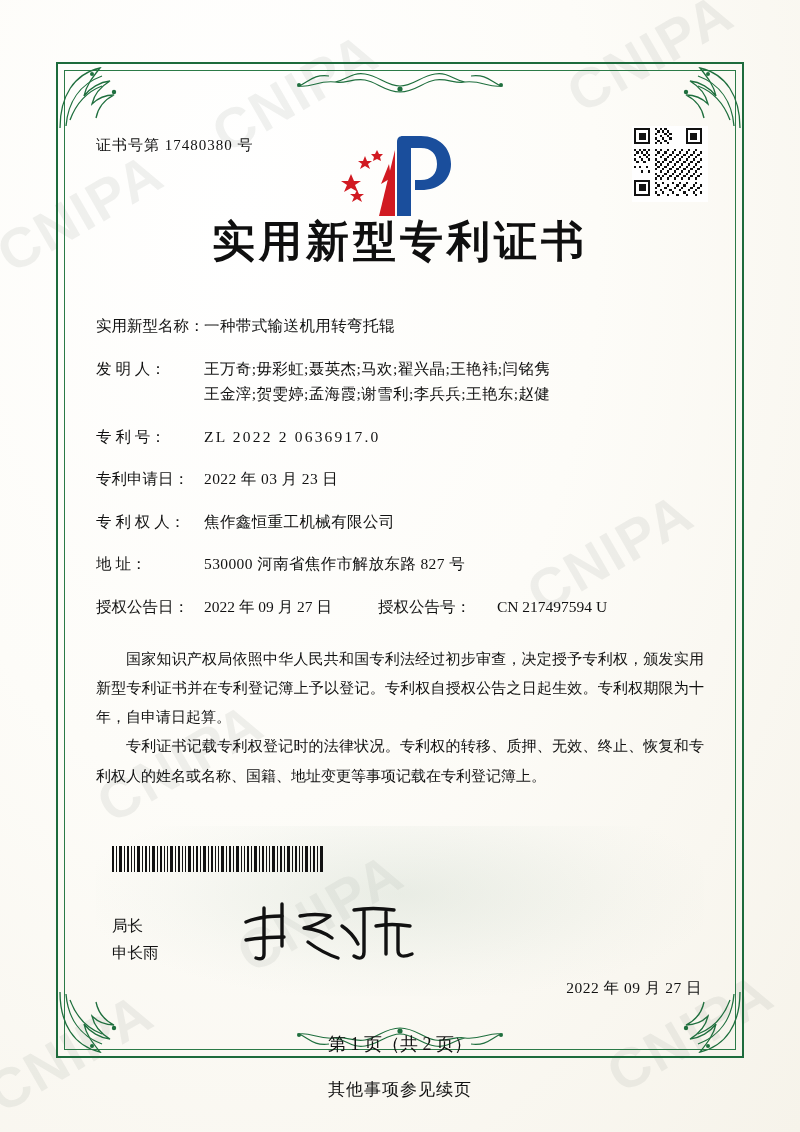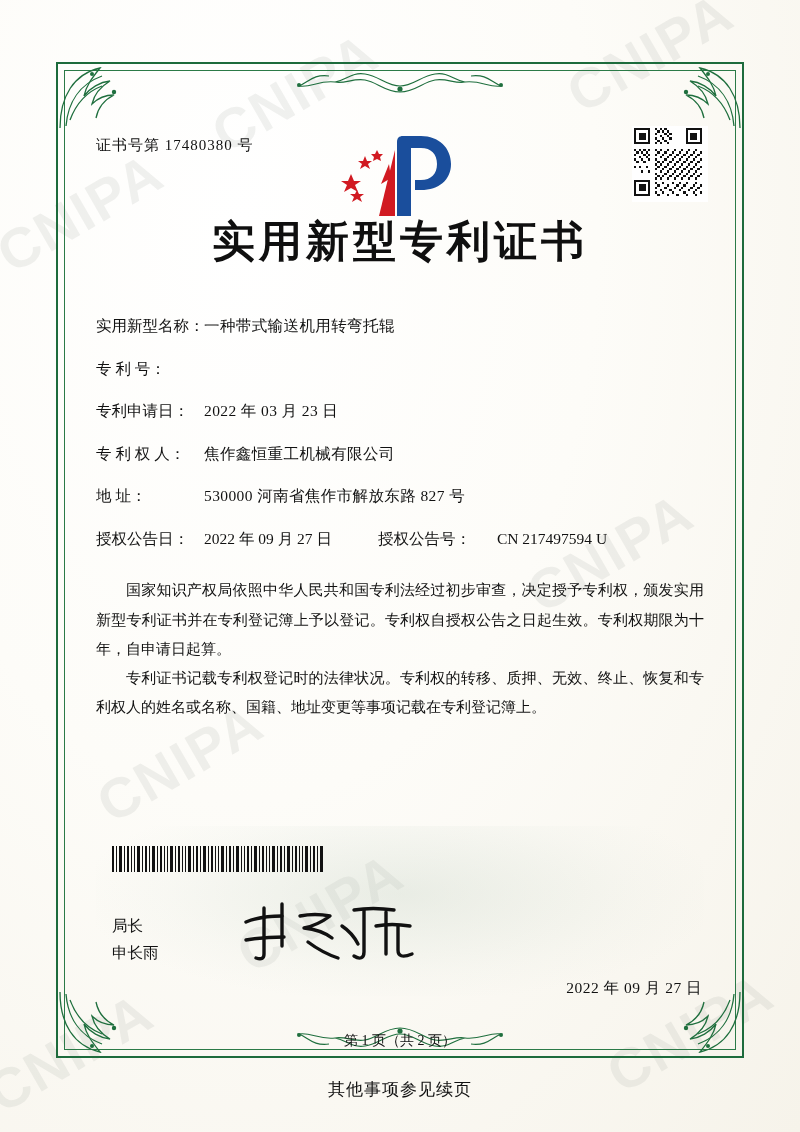--- a/index.html
+++ b/index.html
@@ -193,21 +193,21 @@
     font-size: 15.5px;
     color: #111;
     letter-spacing: 0.5px;
   }
   .page-no {
     position: absolute;
     left: 0;
     right: 0;
     top: 1032px;
     text-align: center;
-    font-size: 14px;
+    font-size: 18px;
     color: #111;
   }
   .footer-note {
     position: absolute;
     left: 0;
     right: 0;
     top: 1078px;
     text-align: center;
     font-size: 17px;
     color: #111;
@@ -505,23 +505,31 @@
 
     <div class="title">实用新型专利证书</div>
 
     <div class="fields">
 
       <div class="frow">
         <div class="flabel">实用新型名称：</div>
         <div class="fval">一种带式输送机用转弯托辊</div>
       </div>
 
+      <div class="frow">
+        <div class="flabel">发 明 人：</div>
+        <div class="fval">
+          <span>王万奇;毋彩虹;聂英杰;马欢;翟兴晶;王艳袆;闫铭隽</span>
+          <span class="line2">王金滓;贺雯婷;孟海霞;谢雪利;李兵兵;王艳东;赵健</span>
+        </div>
+      </div>
 
       <div class="frow">
         <div class="flabel">专 利 号：</div>
+        <div class="fval mono-sp">ZL 2022 2 0636917.0</div>
       </div>
 
       <div class="frow">
         <div class="flabel">专利申请日：</div>
         <div class="fval">2022 年 03 月 23 日</div>
       </div>
 
       <div class="frow">
         <div class="flabel">专 利 权 人：</div>
         <div class="fval">焦作鑫恒重工机械有限公司</div>

